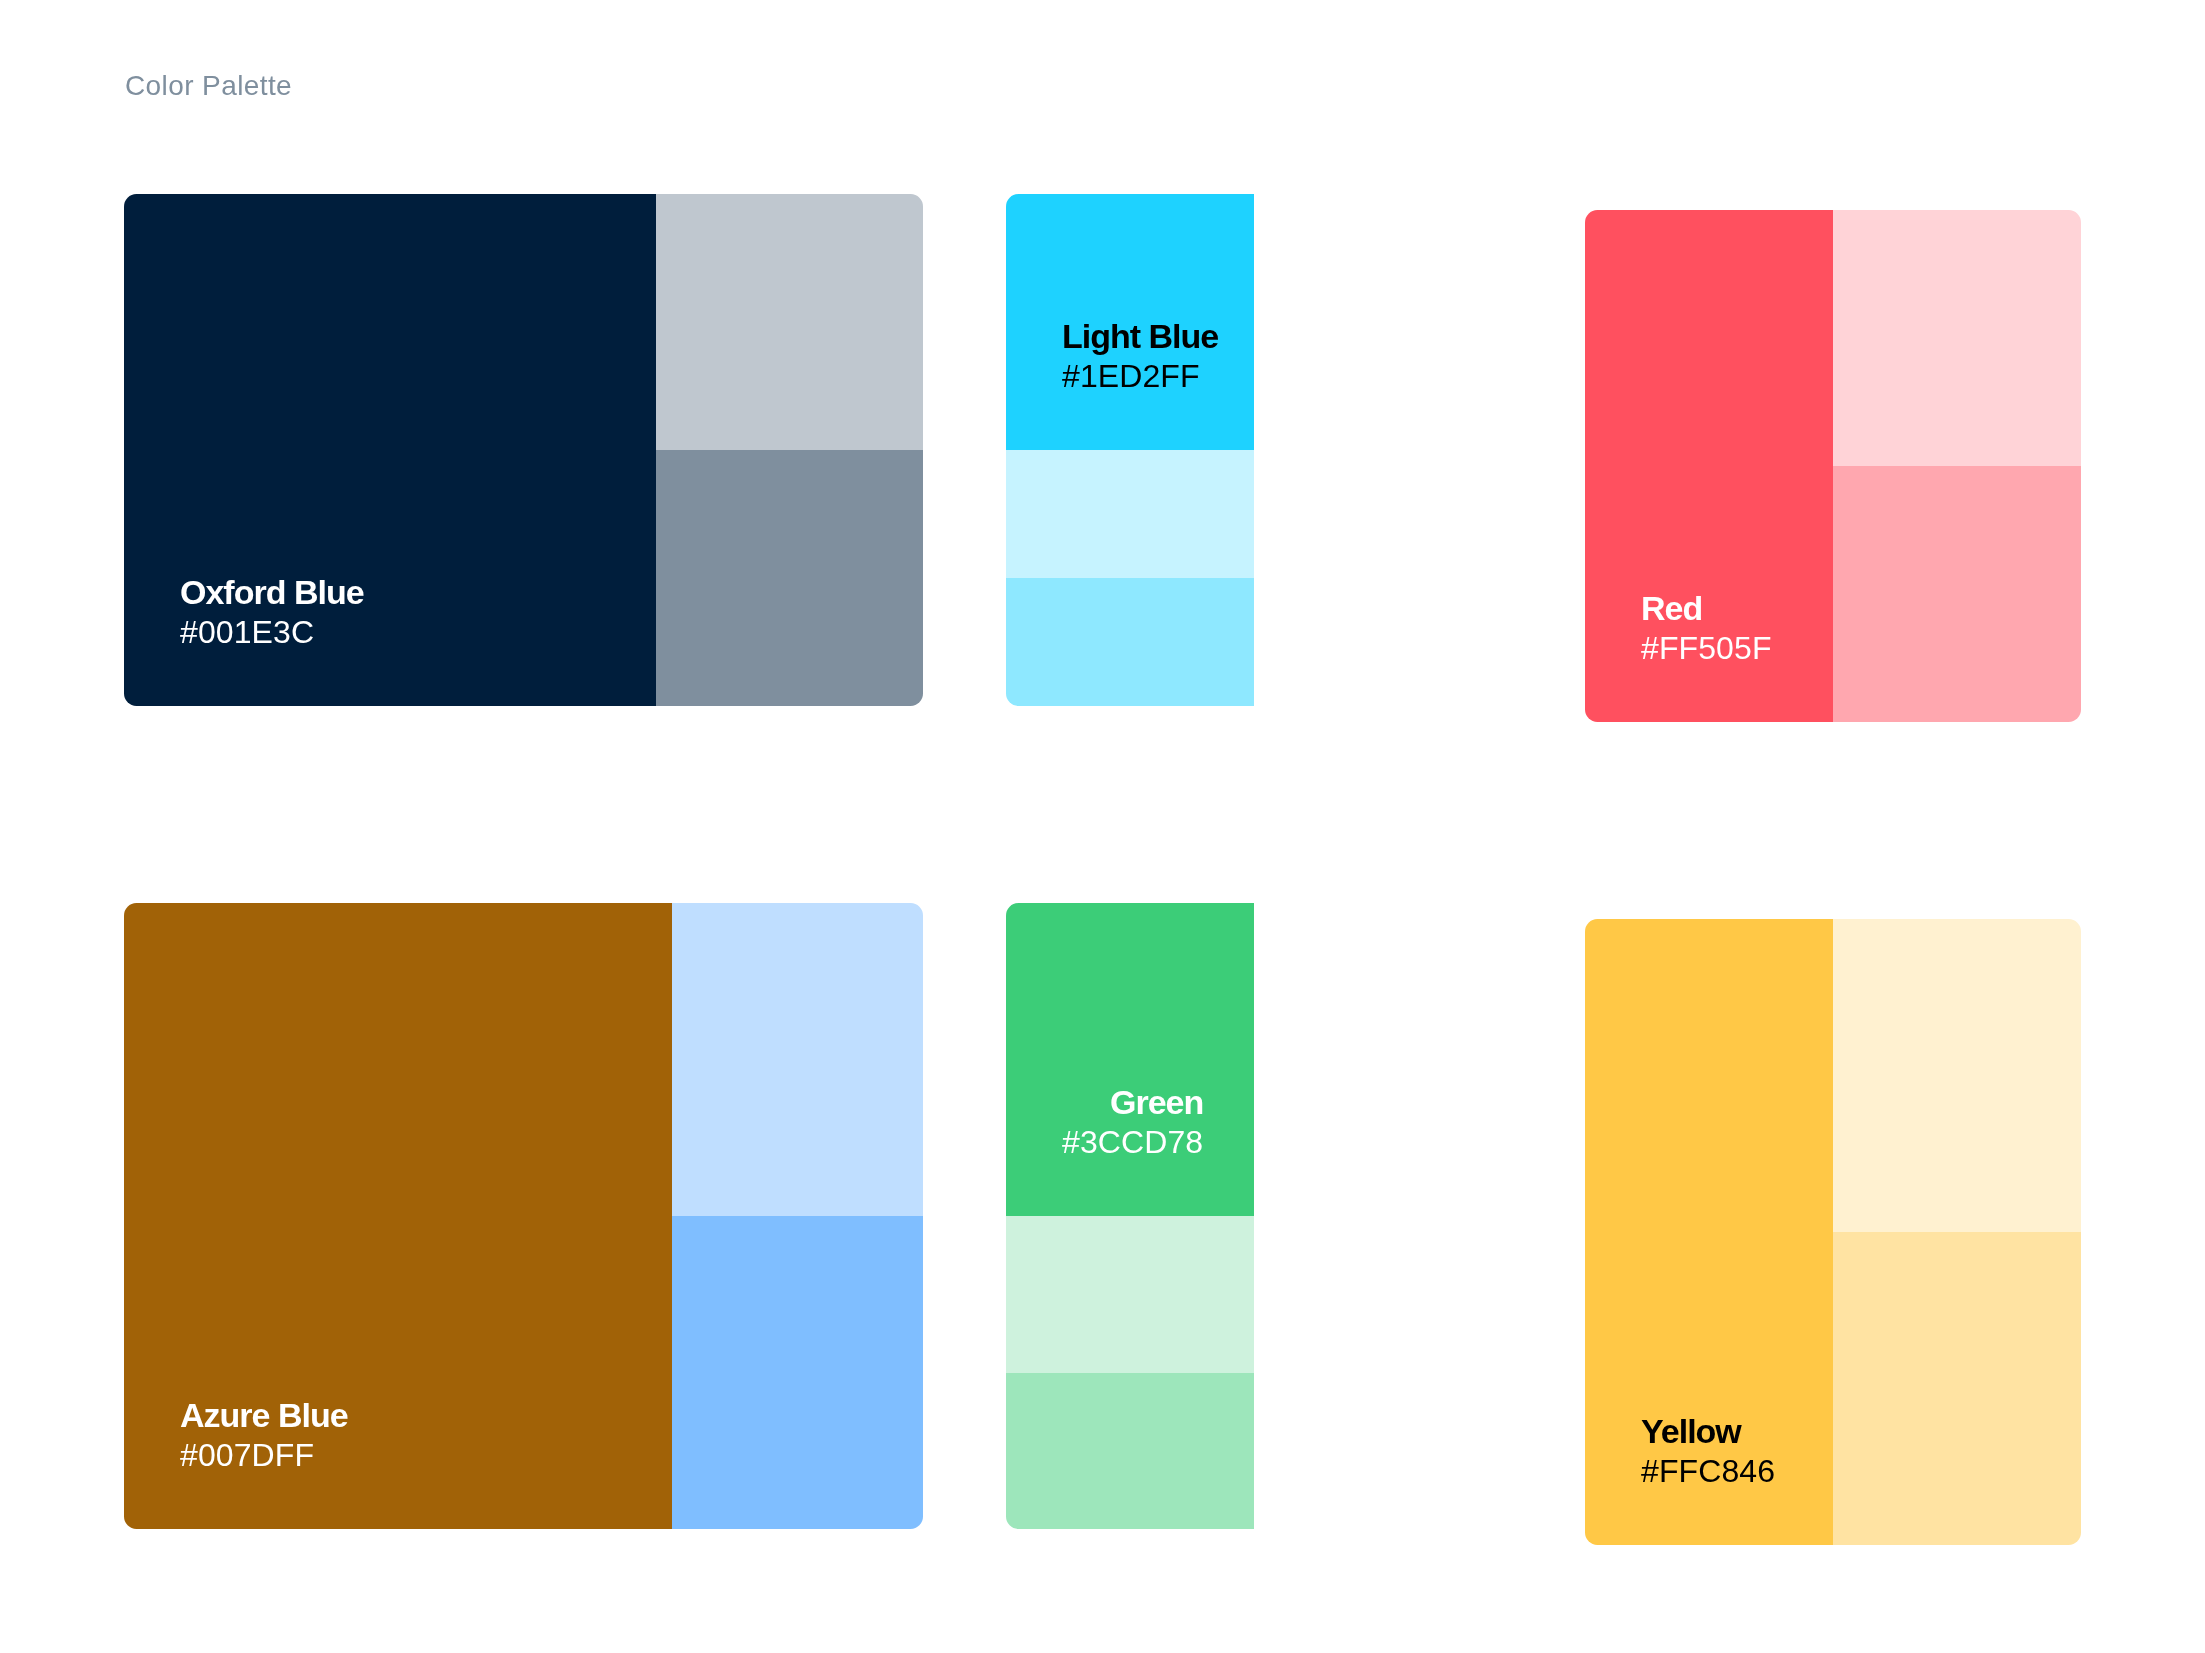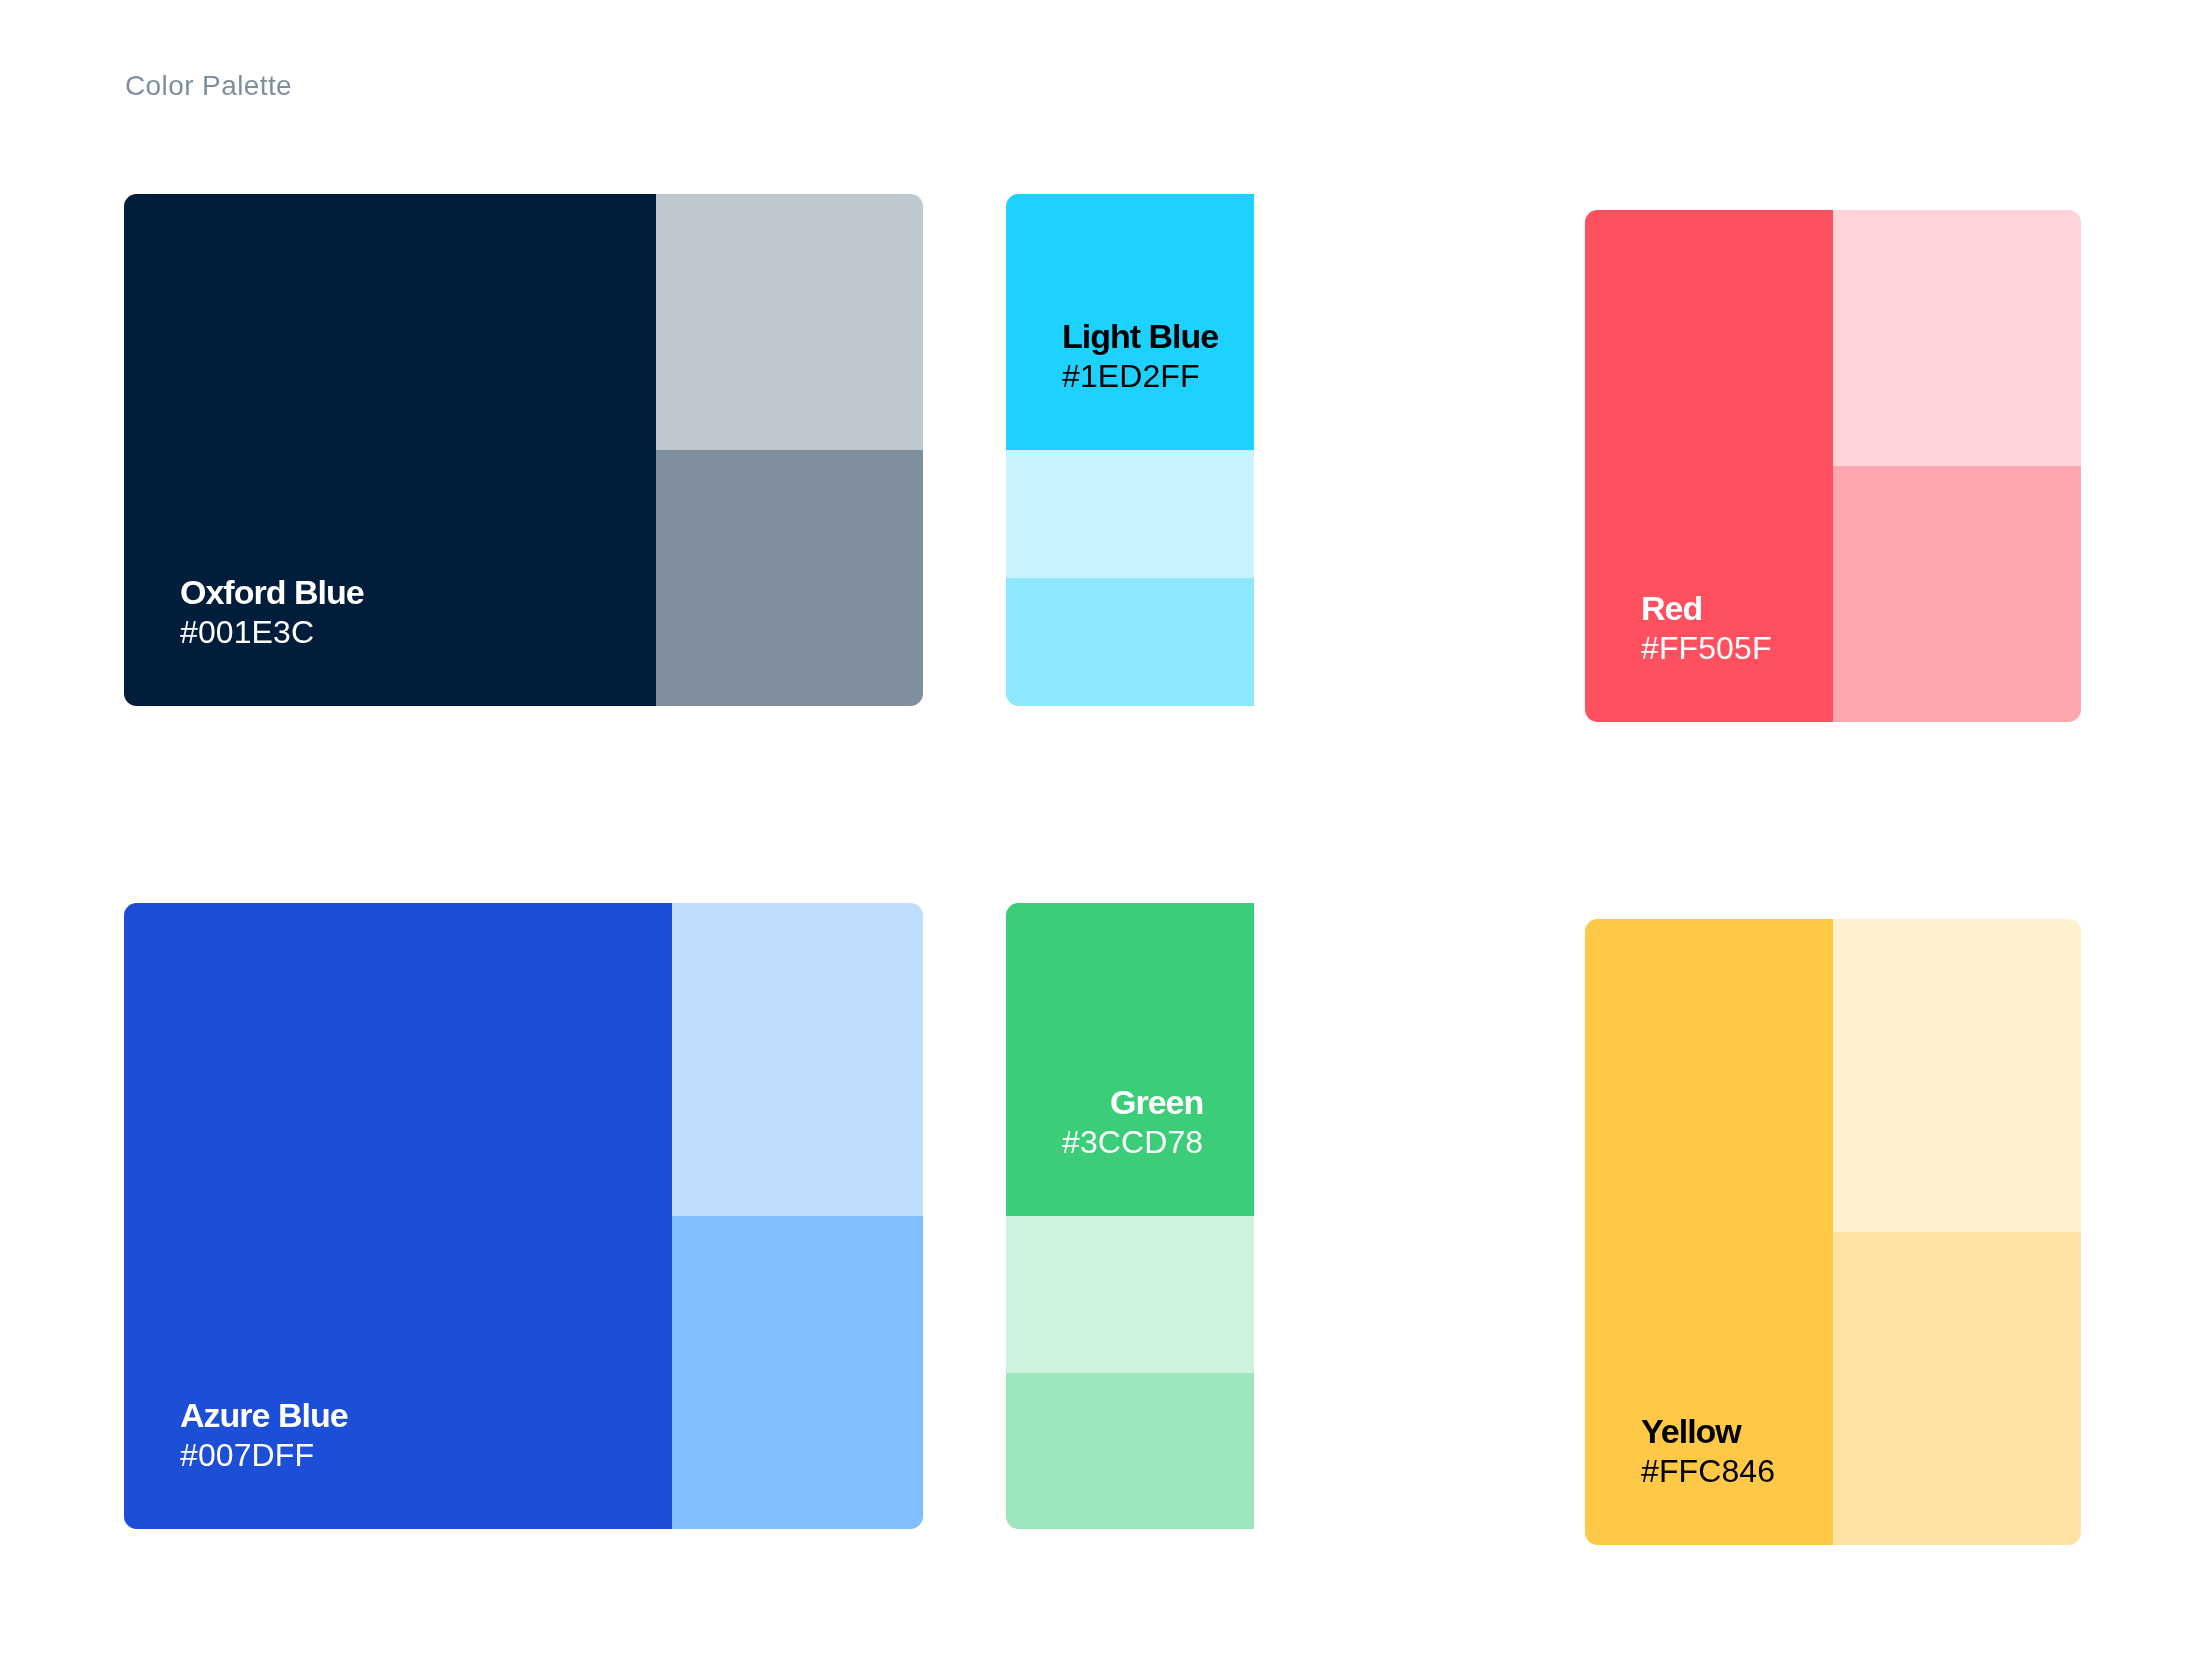--- a/index.html
+++ b/index.html
@@ -144,21 +144,21 @@
           <div class="hex">#FF505F</div>
         </div>
       </div>
       <div class="tints">
         <div class="tint" style="background-color: rgb(255, 211, 215);"></div>
         <div class="tint" style="background-color: rgb(255, 167, 175);"></div>
       </div>
     </div>
 
     <div class="card r2 c1">
-      <div class="base" style="background-color: #1d4ed8; padding-left: 48px;">
+      <div class="base" style="background-color: #a16207; padding-left: 48px;">
         <div class="labels on-dark" style="color: rgb(255, 255, 255);">
           <div class="name">Azure Blue</div>
           <div class="hex">#007DFF</div>
         </div>
       </div>
       <div class="tints">
         <div class="tint" style="background-color: rgb(191, 222, 255);"></div>
         <div class="tint" style="background-color: rgb(127, 190, 255);"></div>
       </div>
     </div>

